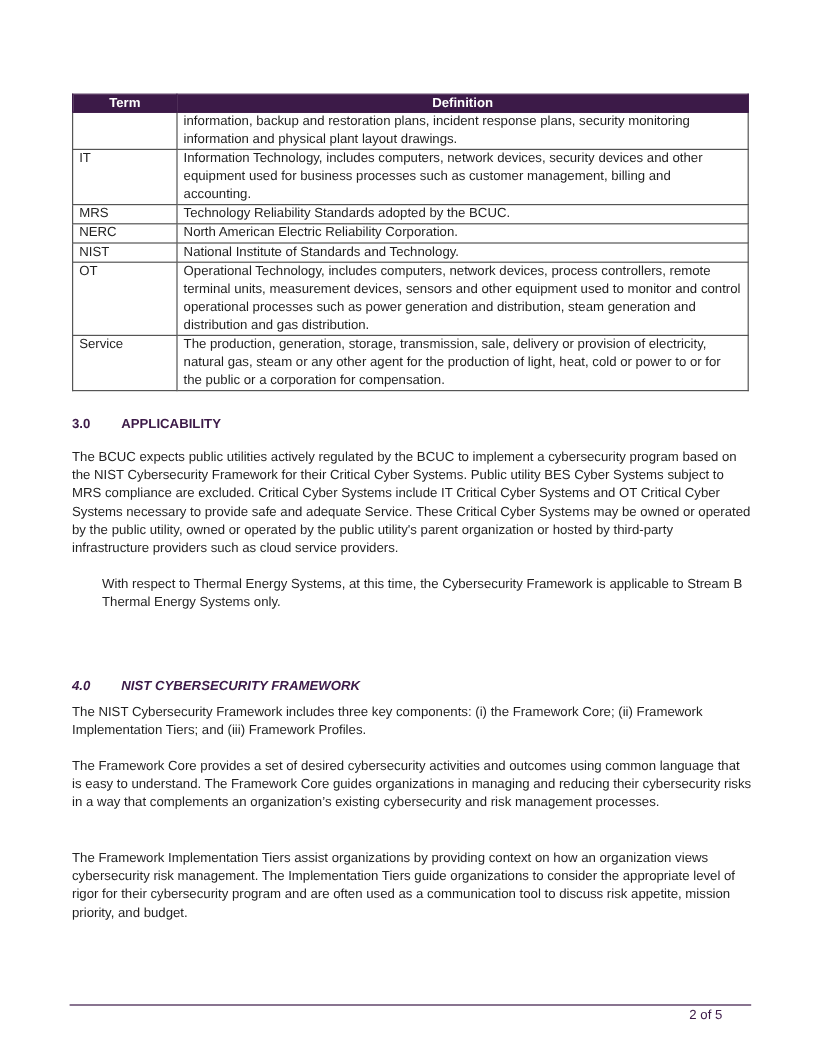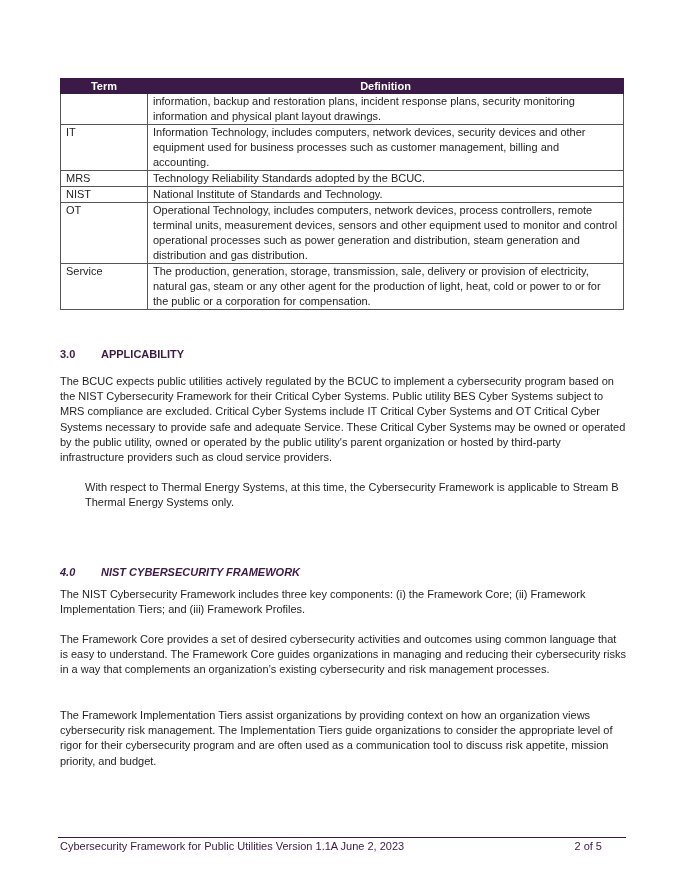--- a/index.html
+++ b/index.html
@@ -107,20 +107,24 @@
       </tr>
       <tr>
         <td class="term">IT</td>
         <td>Information Technology, includes computers, network devices, security devices and other equipment used for business processes such as customer management, billing and accounting.</td>
       </tr>
       <tr>
         <td class="term">MRS</td>
         <td>Technology Reliability Standards adopted by the BCUC.</td>
       </tr>
       <tr>
+        <td class="term">NERC</td>
+        <td>North American Electric Reliability Corporation.</td>
+      </tr>
+      <tr>
         <td class="term">NIST</td>
         <td>National Institute of Standards and Technology.</td>
       </tr>
       <tr>
         <td class="term">OT</td>
         <td>Operational Technology, includes computers, network devices, process controllers, remote terminal units, measurement devices, sensors and other equipment used to monitor and control operational processes such as power generation and distribution, steam generation and distribution and gas distribution.</td>
       </tr>
       <tr>
         <td class="term">Service</td>
         <td>The production, generation, storage, transmission, sale, delivery or provision of electricity, natural gas, steam or any other agent for the production of light, heat, cold or power to or for the public or a corporation for compensation.</td>
@@ -135,15 +139,14 @@
   <p class="para" style="top:480px;margin-left:25px;">With respect to Thermal Energy Systems, at this time, the Cybersecurity Framework is applicable to Stream B Thermal Energy Systems only.</p>
 
   <div class="section-heading" style="top:566px;font-style:italic;">
     <span class="num">4.0</span><span>NIST CYBERSECURITY FRAMEWORK</span>
   </div>
   <p class="para" style="top:632px;">The Framework Core provides a set of desired cybersecurity activities and outcomes using common language that is easy to understand. The Framework Core guides organizations in managing and reducing their cybersecurity risks in a way that complements an organization’s existing cybersecurity and risk management processes.</p>
   <p class="para" style="top:587px;">The NIST Cybersecurity Framework includes three key components: (i) the Framework Core; (ii) Framework Implementation Tiers; and (iii) Framework Profiles.</p>
   <p class="para" style="top:708px;">The Framework Implementation Tiers assist organizations by providing context on how an organization views cybersecurity risk management. The Implementation Tiers guide organizations to consider the appropriate level of rigor for their cybersecurity program and are often used as a communication tool to discuss risk appetite, mission priority, and budget.</p>
 
   <div class="footer-rule"></div>
-  <div class="footer-left">Cybersecurity Framework for Public Utilities Version 1.1A June 2, 2023</div>
   <div class="footer-right">2 of 5</div>
 </div>
 
 </body></html>

